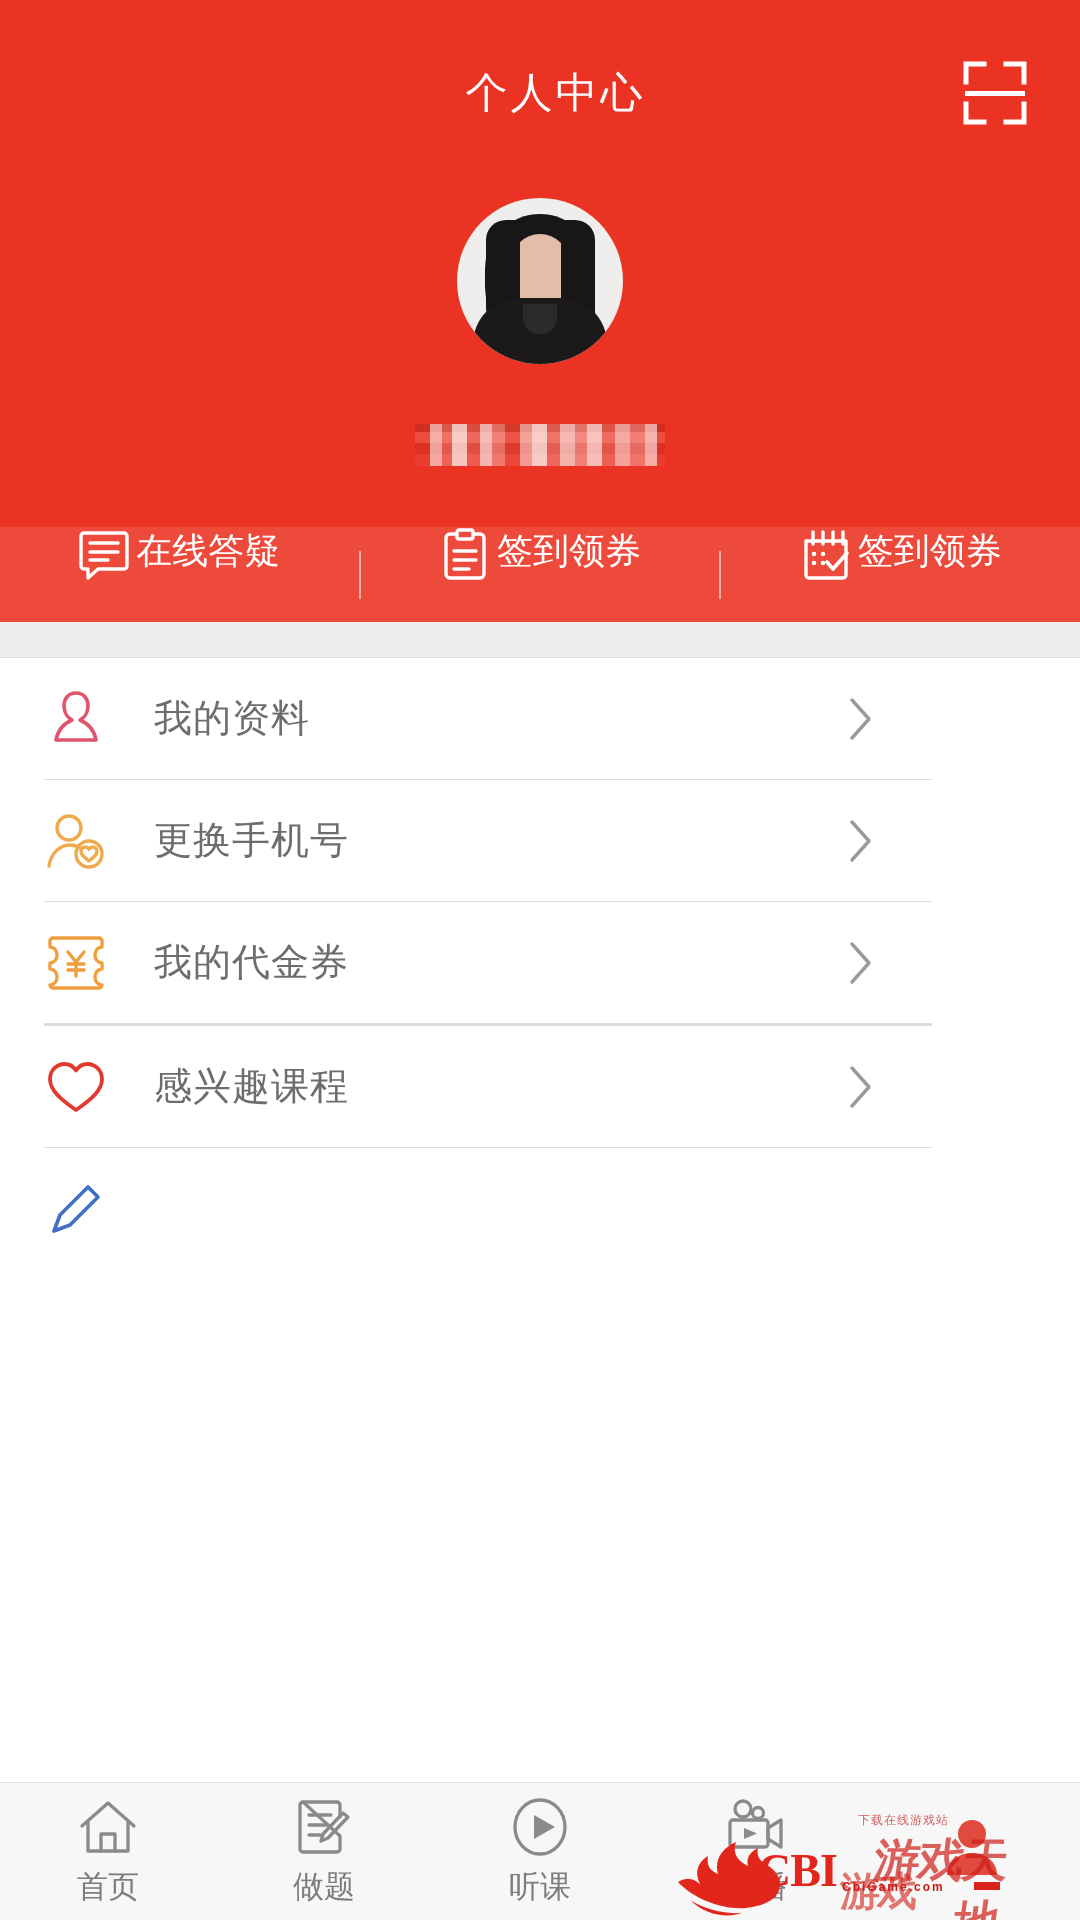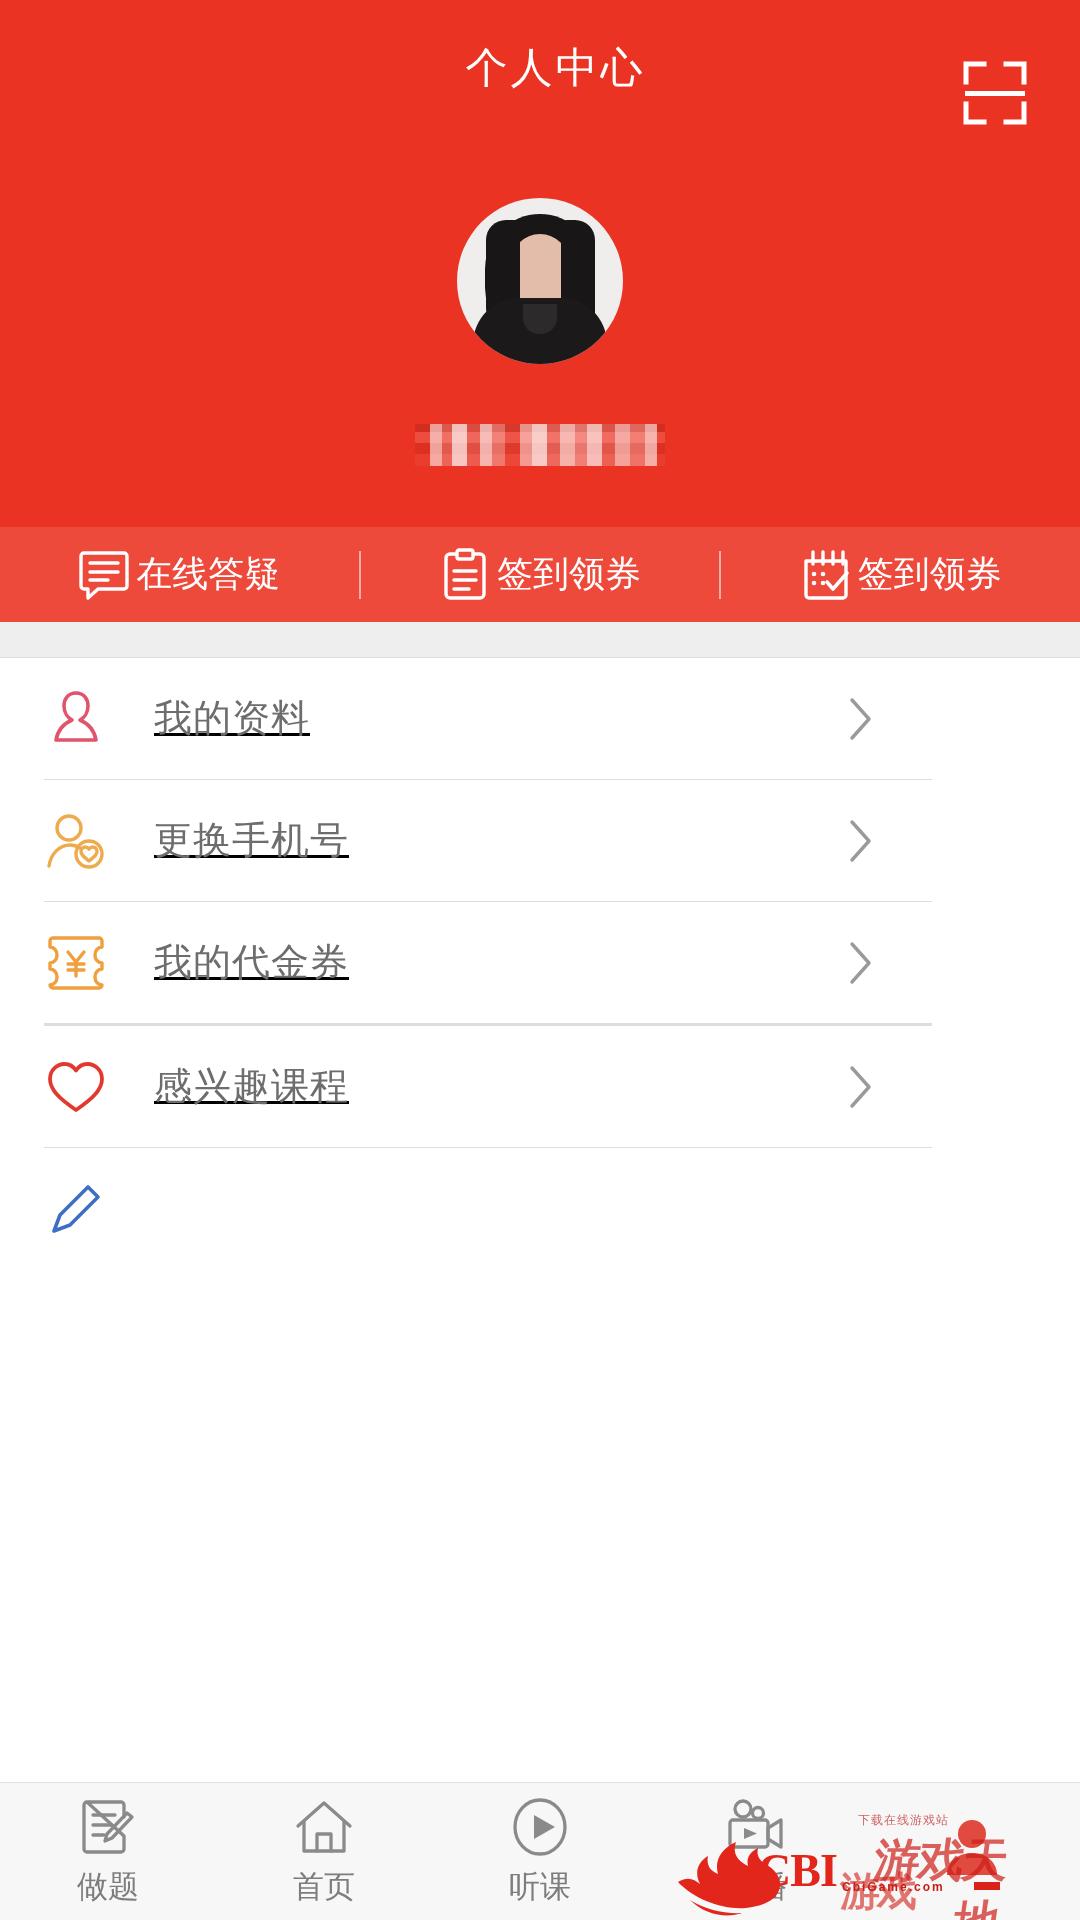--- a/index.html
+++ b/index.html
@@ -24,21 +24,21 @@
     background: #ea3323;
   }
   .statusbar {
     height: 40px;
     width: 100%;
   }
   .navbar {
     position: relative;
     height: 105px;
     display: flex;
-    align-items: flex-start;
+    align-items: center;
     justify-content: center;
     margin-left: 31px;
   }
   .nav-title {
     color: #ffffff;
     font-size: 42px;
     letter-spacing: 3px;
     font-weight: 400;
   }
   .scan-btn {
@@ -159,21 +159,21 @@
     top: 527px; left: 0;
     width: 1080px;
     height: 95px;
     background: #ed4a3c;
     display: flex;
     align-items: center;
   }
   .qa {
     flex: 1;
     display: flex;
-    align-items: center;
+    align-items: flex-start;
     justify-content: center;
     gap: 6px;
     height: 100%;
   }
   .qa-ico { width: 52px; height: 56px; flex: 0 0 auto; }
   .qa-ico svg { display: block; width: 52px; height: 56px; }
   .qa-label {
     color: #ffffff;
     font-size: 36px;
     white-space: nowrap;
@@ -194,21 +194,20 @@
     background: #eeeeee;
     border-bottom: 1px solid #dcdcdc;
   }
 
   
   .menu {
     position: absolute;
     top: 658px; left: 0;
     width: 932px;
     background: #ffffff;
-    text-decoration: underline;
   }
   .row {
     position: relative;
     height: 121px;
     display: flex;
     align-items: center;
     background: #ffffff;
   }
   .row-ico {
     width: 64px;
@@ -516,42 +515,42 @@
   </div>
 
 </div>
 
 <div class="tabbar">
 
   <div class="tab">
     <span class="tab-ico">
       <svg viewBox="0 0 62 62">
         <g fill="none" stroke="#8a8a8a" stroke-width="3.3" stroke-linejoin="round" stroke-linecap="round">
+          <polyline points="5,30 31,7 57,30"></polyline>
+          <polyline points="11,26 11,55 51,55 51,26"></polyline>
+          <polyline points="24,55 24,38 38,38 38,55"></polyline>
+        </g>
+      </svg>
+    </span>
+    <span class="tab-label">首页</span>
+  </div>
+
+  <div class="tab">
+    <span class="tab-ico">
+      <svg viewBox="0 0 62 62">
+        <g fill="none" stroke="#8a8a8a" stroke-width="3.3" stroke-linejoin="round" stroke-linecap="round">
           <path d="M10 6 h34 a3 3 0 0 1 3 3 v12 M47 40 v13 a3 3 0 0 1 -3 3 H10 a3 3 0 0 1 -3 -3 V9 a3 3 0 0 1 3 -3 z"></path>
           <line x1="16" y1="19" x2="38" y2="19"></line>
           <line x1="16" y1="29" x2="34" y2="29"></line>
           <line x1="16" y1="39" x2="27" y2="39"></line>
           <path d="M55 21 l-20 21 -7 3 2 -7 20 -21 z"></path>
         </g>
       </svg>
     </span>
     <span class="tab-label">做题</span>
-  </div>
-
-  <div class="tab">
-    <span class="tab-ico">
-      <svg viewBox="0 0 62 62">
-        <g fill="none" stroke="#8a8a8a" stroke-width="3.3" stroke-linejoin="round" stroke-linecap="round">
-          <polyline points="5,30 31,7 57,30"></polyline>
-          <polyline points="11,26 11,55 51,55 51,26"></polyline>
-          <polyline points="24,55 24,38 38,38 38,55"></polyline>
-        </g>
-      </svg>
-    </span>
-    <span class="tab-label">首页</span>
   </div>
 
   <div class="tab">
     <span class="tab-ico">
       <svg viewBox="0 0 62 62">
         <ellipse cx="31" cy="31" rx="25" ry="27" fill="none" stroke="#8a8a8a" stroke-width="3.3"></ellipse>
         <polygon points="25,19 46,31 25,43" fill="#8a8a8a"></polygon>
       </svg>
     </span>
     <span class="tab-label">听课</span>

